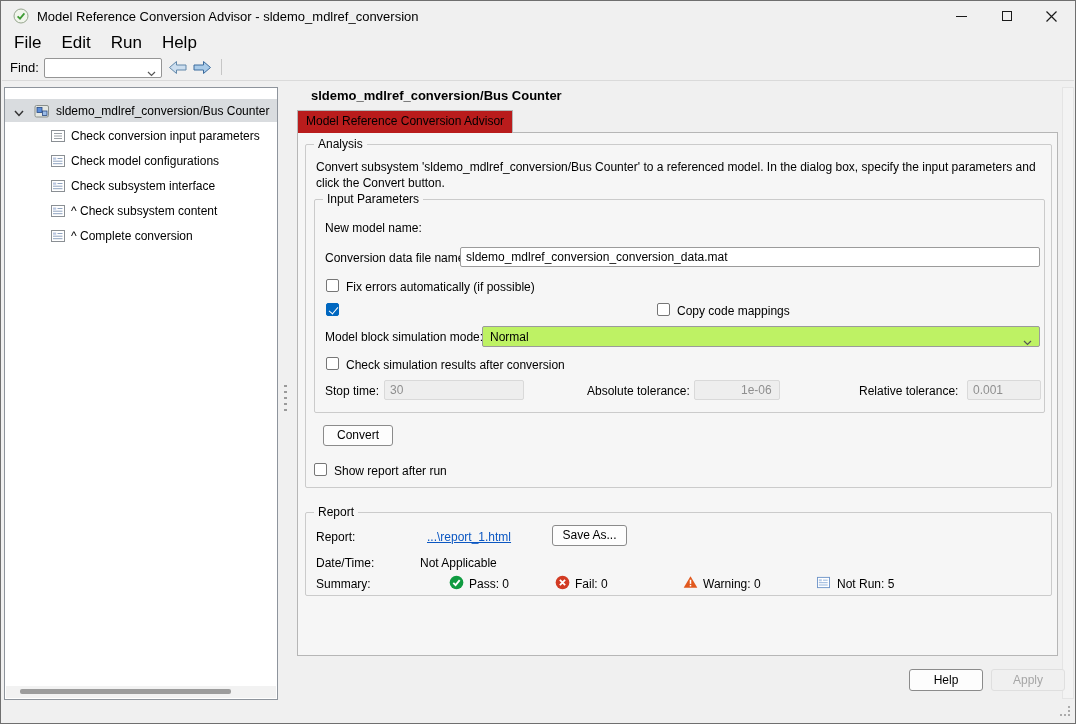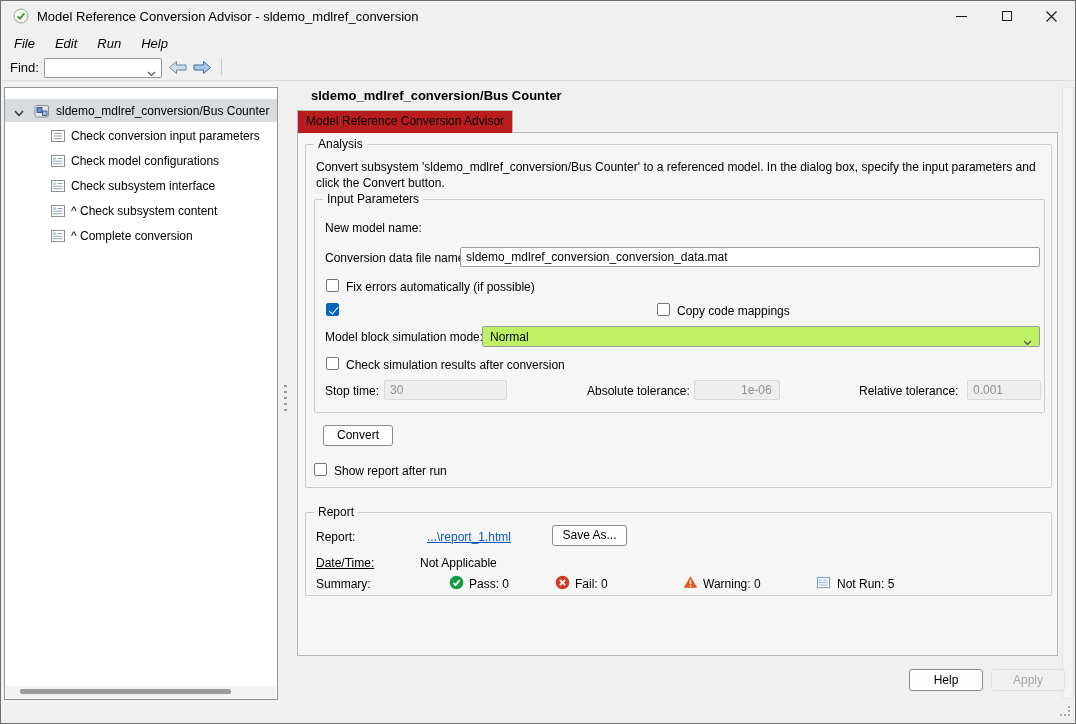--- a/index.html
+++ b/index.html
@@ -13,21 +13,21 @@
   
   #titlebar { position:absolute; left:1px; top:0; right:1px; height:30px; display:flex; align-items:center; }
   #appicon { margin-left:11px; width:16px; height:16px; display:inline-flex; }
   #title { margin-left:8px; font-size:13px; }
   #wincontrols { position:absolute; right:0; top:0; height:30px; display:flex; }
   .winbtn { width:45px; height:30px; display:flex; align-items:center; justify-content:center; cursor:default; }
   .min-glyph { width:11px; height:1px; background:#1a1a1a; }
   .max-glyph { width:10px; height:10px; border:1px solid #1a1a1a; }
   
   #menubar { position:absolute; left:1px; top:31px; right:1px; height:22px; display:flex; align-items:center; padding-left:9px; gap:14px; }
-  .menuitem { font-size:13px; padding:1px 3px;font-style:italic; }
+  .menuitem { font-size:17px; padding:1px 3px; }
   
   #toolbar { position:absolute; left:1px; top:53px; right:1px; height:27px; border-bottom:1px solid #dadada; }
   #findlabel { position:absolute; left:8px; top:6px; font-size:13px; }
   #findcombo { position:absolute; left:42px; top:4px; width:118px; height:20px; background:#fff; border:1px solid #959595; border-radius:2px; }
   #findcombo input { position:absolute; left:2px; top:1px; width:96px; height:16px; border:0; outline:0; font:12px "Liberation Sans",sans-serif; background:transparent; }
   #findcombo .chev { position:absolute; right:5px; top:7px; }
   .navbtn { position:absolute; top:4px; width:22px; height:19px; display:flex; align-items:center; justify-content:center; }
   #navprev { left:165px; } #navnext { left:189px; }
   #toolsep { position:absolute; left:219px; top:5px; width:1px; height:16px; background:#c6c6c6; }
   
@@ -243,41 +243,41 @@
             <svg width="9" height="6" viewBox="0 0 9 6">
                 <path d="M1 1 L4.5 4.5 L8 1" fill="none" stroke="#555" stroke-width="1.2"></path>
               </svg>
           </span>
         </div>
 
         <span class="cb" style="left:11px; top:157px;"></span>
         <span class="lbl" style="left:31px; top:158px;">Check simulation results after conversion</span>
 
         <span class="lbl" style="left:10px; top:184px;">Stop time:</span>
-        <input class="txt" style="left: 69px; top: 180px; width: 123px;" disabled="" value="30">
+        <input class="txt" style="left: 69px; top: 180px; width: 140px;" disabled="" value="30">
         <span class="lbl" style="left:272px; top:184px;">Absolute tolerance:</span>
         <input class="txt" style="left: 379px; top: 180px; width: 86px; padding-left: 46px;" disabled="" value="1e-06">
         <span class="lbl" style="left:544px; top:184px;">Relative tolerance:</span>
         <input class="txt" style="left: 652px; top: 180px; width: 74px;" disabled="" value="0.001">
       </div>
 
       <div class="btn" style="left:17px; top:280px; width:70px;">Convert</div>
 
       <span class="cb" style="left:8px; top:318px;"></span>
       <span class="lbl" style="left:28px; top:319px;">Show report after run</span>
     </div>
 
     <div class="groupbox" style="left:7px; top:371px; width:747px; height:84px;margin-top:8px;">
       <span class="legend">Report</span>
 
       <span class="lbl" style="left:10px; top:17px;">Report:</span>
       <a class="reportlink" style="left:121px; top:17px;" href="#">...\report_1.html</a>
       <div class="btn" style="left:246px; top:12px; width:75px;">Save As...</div>
 
-      <span class="lbl" style="left:10px; top:43px;text-decoration:underline;">Date/Time:</span>
+      <span class="lbl" style="left:10px; top:43px;">Date/Time:</span>
       <span class="lbl" style="left:114px; top:43px;">Not Applicable</span>
 
       <span class="lbl" style="left:10px; top:64px;">Summary:</span>
       <span class="sumicon" style="left:143px; top:62px;">
         <svg width="15" height="15" viewBox="0 0 16 16">
             <circle cx="8" cy="8" r="7.3" style="fill:var(--pass-green,#0f9b40)"></circle>
             <path d="M4.6 8.4 L7 10.8 L11.4 5.4" fill="none" stroke="#fff" stroke-width="2"></path>
           </svg>
       </span>
       <span class="lbl" style="left:163px; top:64px;">Pass: 0</span>

